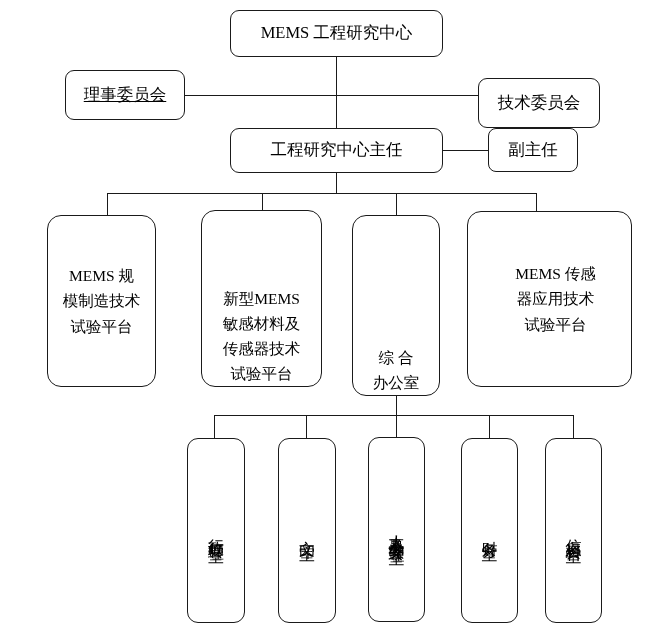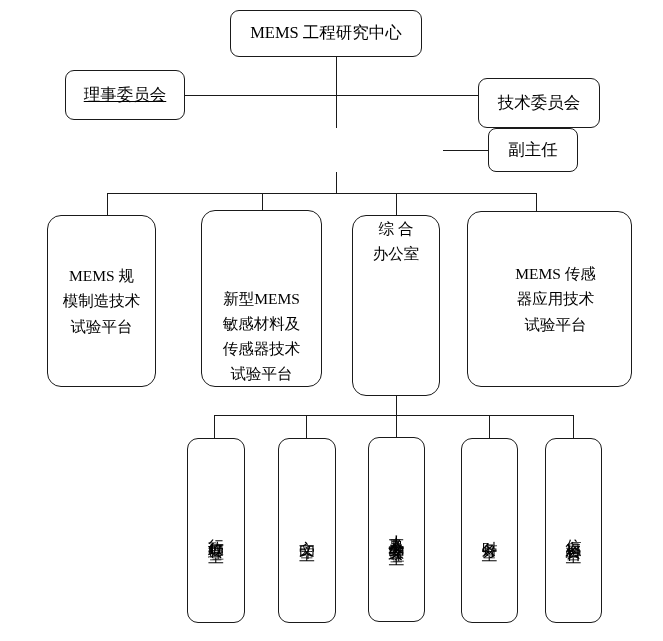--- a/index.html
+++ b/index.html
@@ -88,52 +88,55 @@
   <div class="line vline" style="left:396px; top:396px; height:19px;"></div>
 
   <div class="line hline" style="left:214px; top:415px; width:359px;"></div>
 
   <div class="line vline" style="left:214px; top:415px; height:23px;"></div>
   <div class="line vline" style="left:306px; top:415px; height:23px;"></div>
   <div class="line vline" style="left:396px; top:415px; height:23px;"></div>
   <div class="line vline" style="left:489px; top:415px; height:23px;"></div>
   <div class="line vline" style="left:573px; top:415px; height:23px;"></div>
 
-  <div class="node r-lg t-16" style="left:230px; top:10px; width:192px; height:47px;">
+  <div class="node r-lg t-16" style="left:230px; top:10px; width:213px; height:47px;">
     <span class="label">MEMS 工程研究中心</span>
   </div>
 
   <div class="node r-lg t-16" style="left:65px; top:70px; width:120px; height:50px;text-decoration:underline;">
     <span class="label">理事委员会</span>
   </div>
 
   <div class="node r-lg t-16" style="left:478px; top:70px; width:122px; height:50px;margin-top:8px;">
     <span class="label">技术委员会</span>
   </div>
 
+  <div class="node r-lg t-16" style="left:230px; top:128px; width:213px; height:45px;">
+    <span class="label">工程研究中心主任</span>
+  </div>
 
   <div class="node r-md t-16" style="left:488px; top:128px; width:90px; height:44px;">
     <span class="label">副主任</span>
   </div>
 
   <div class="node r-tall t-15" style="left:47px; top:215px; width:109px; height:172px;">
     <span class="label">MEMS 规
 模制造技术
 试验平台</span>
   </div>
 
   <div class="node r-tall t-15" style="left:201px; top:210px; width:121px; height:177px;align-items:flex-end;">
     <span class="label">新型MEMS
 敏感材料及
 传感器技术
 试验平台</span>
   </div>
 
   <div class="node r-tall t-15" style="left:352px; top:215px; width:88px; height:181px;
-              align-items:flex-start; ">
+              align-items:flex-end; ">
     <span class="label">综  合
 办公室</span>
   </div>
 
   <div class="node r-tall t-15" style="left:467px; top:211px; width:165px; height:176px;padding-left:12px;">
     <span class="label">MEMS 传感
 器应用技术
 试验平台</span>
   </div>
 

